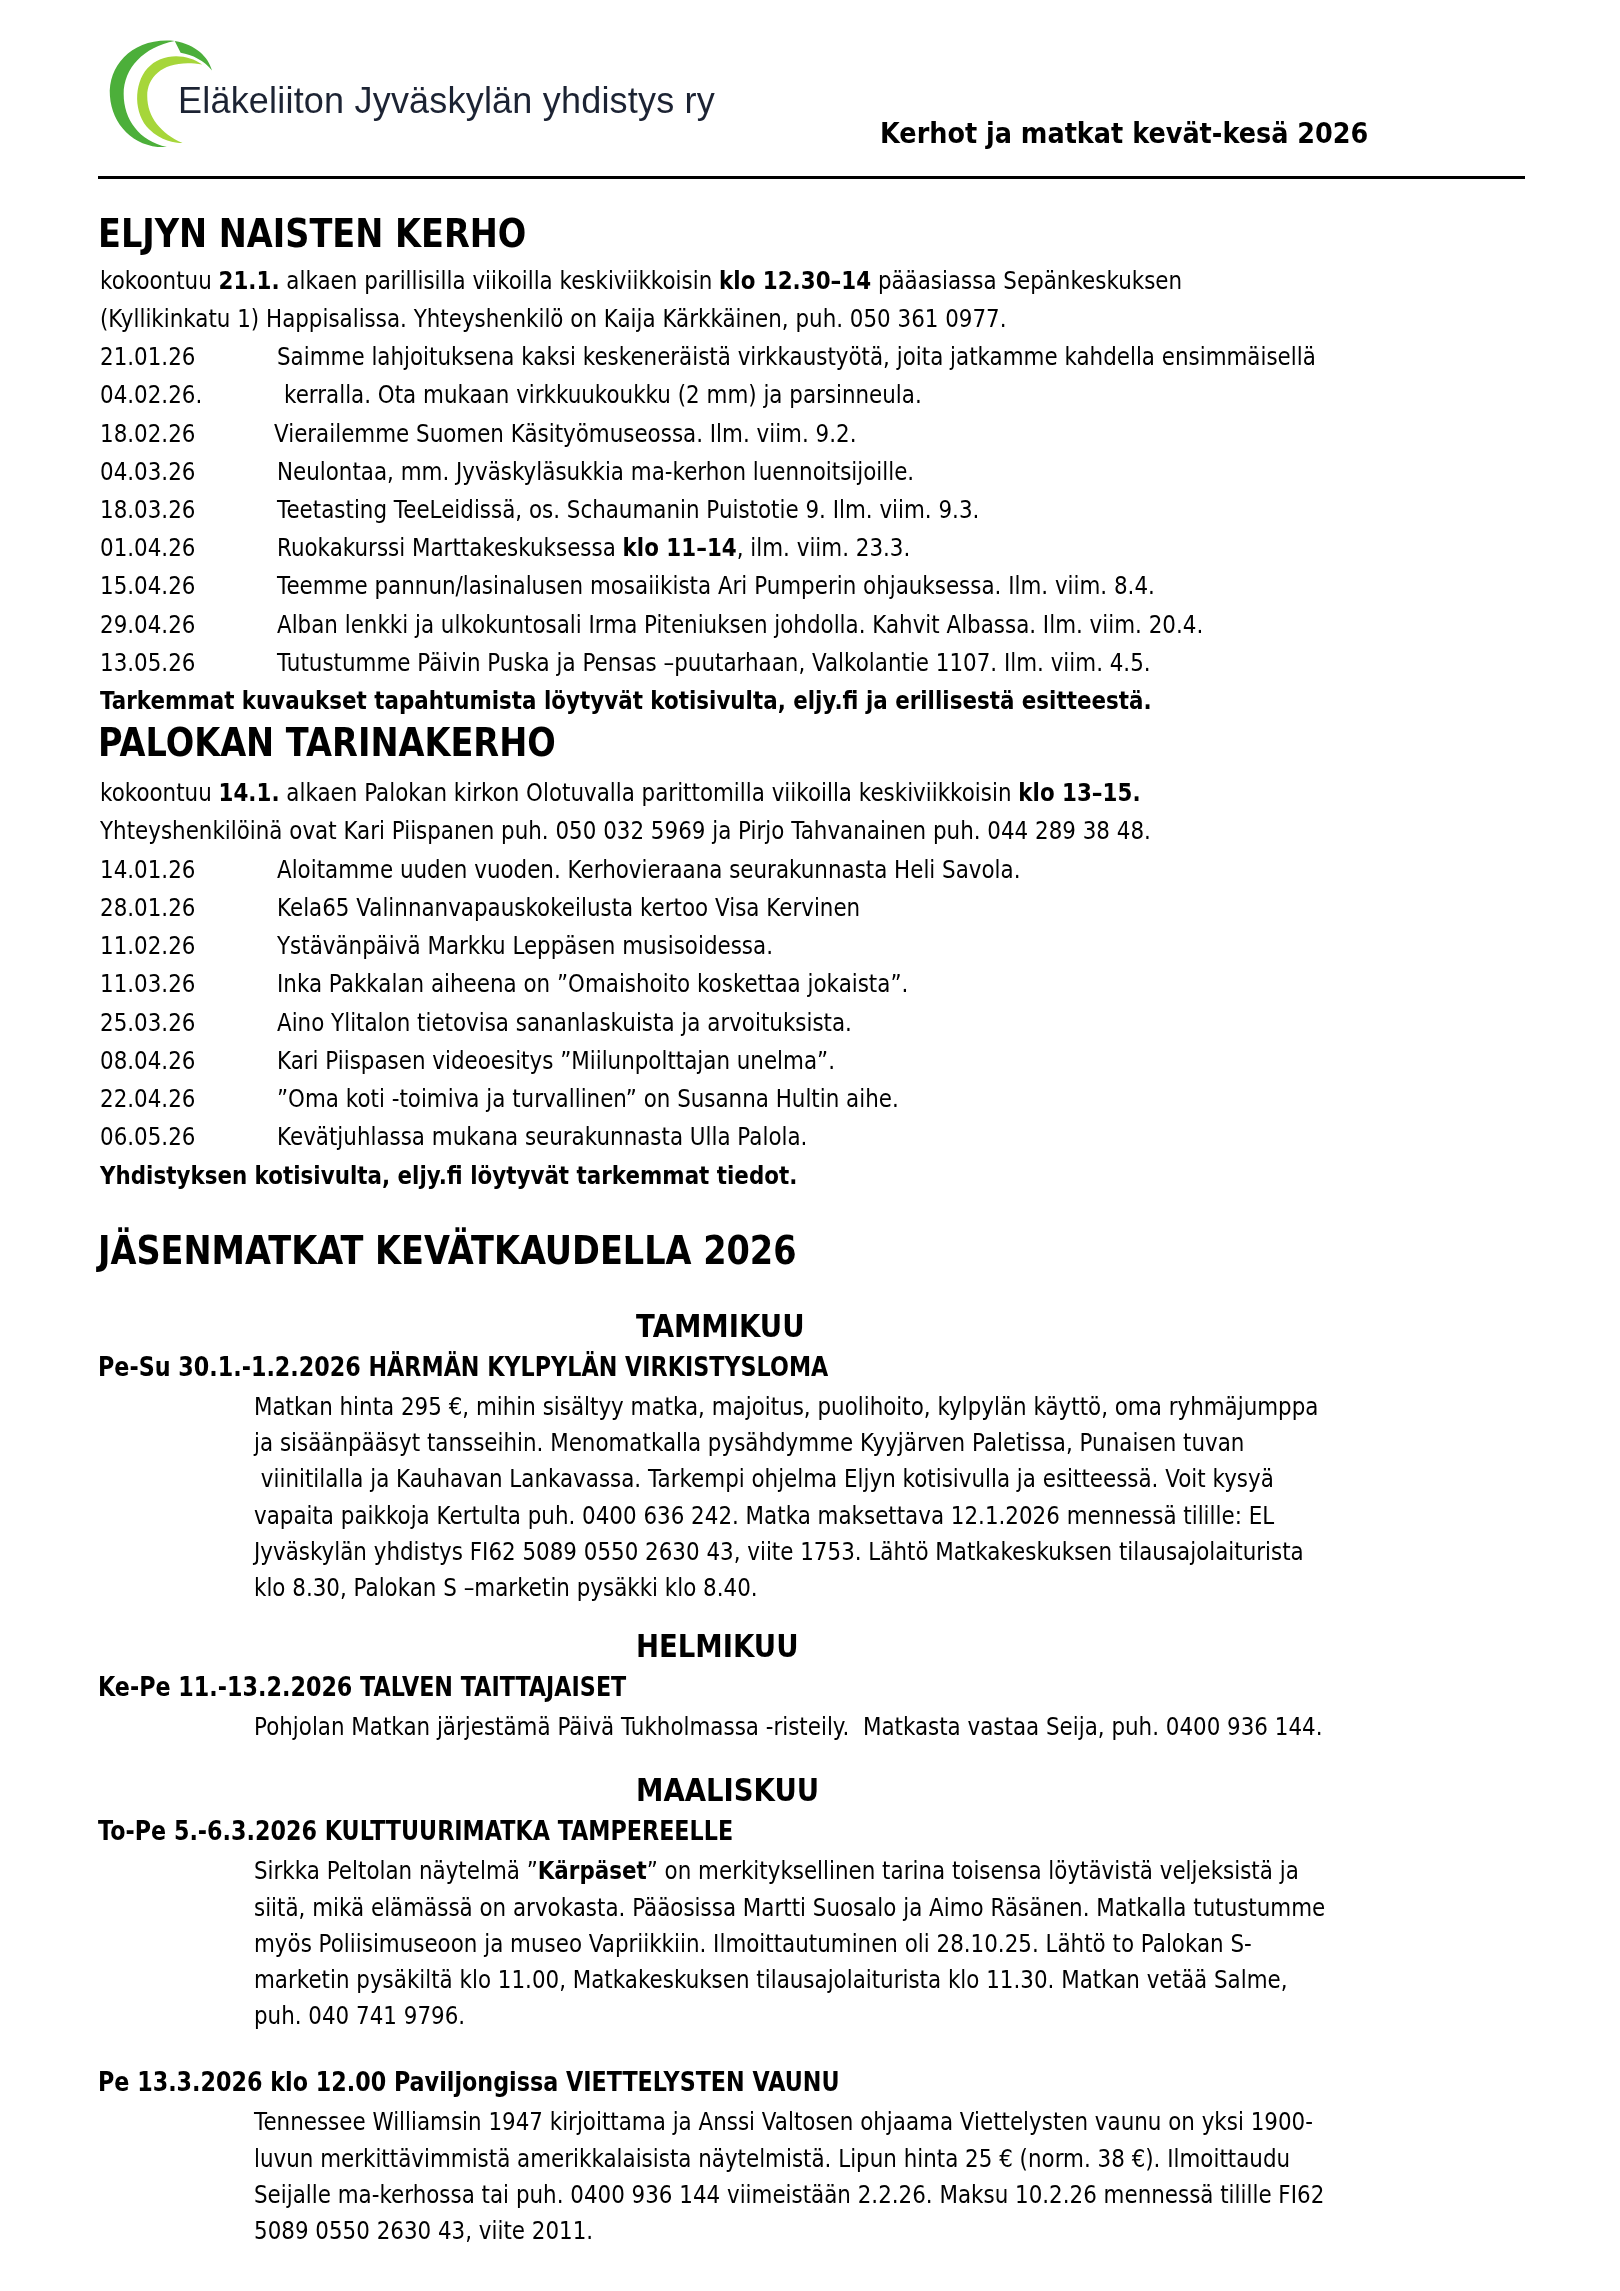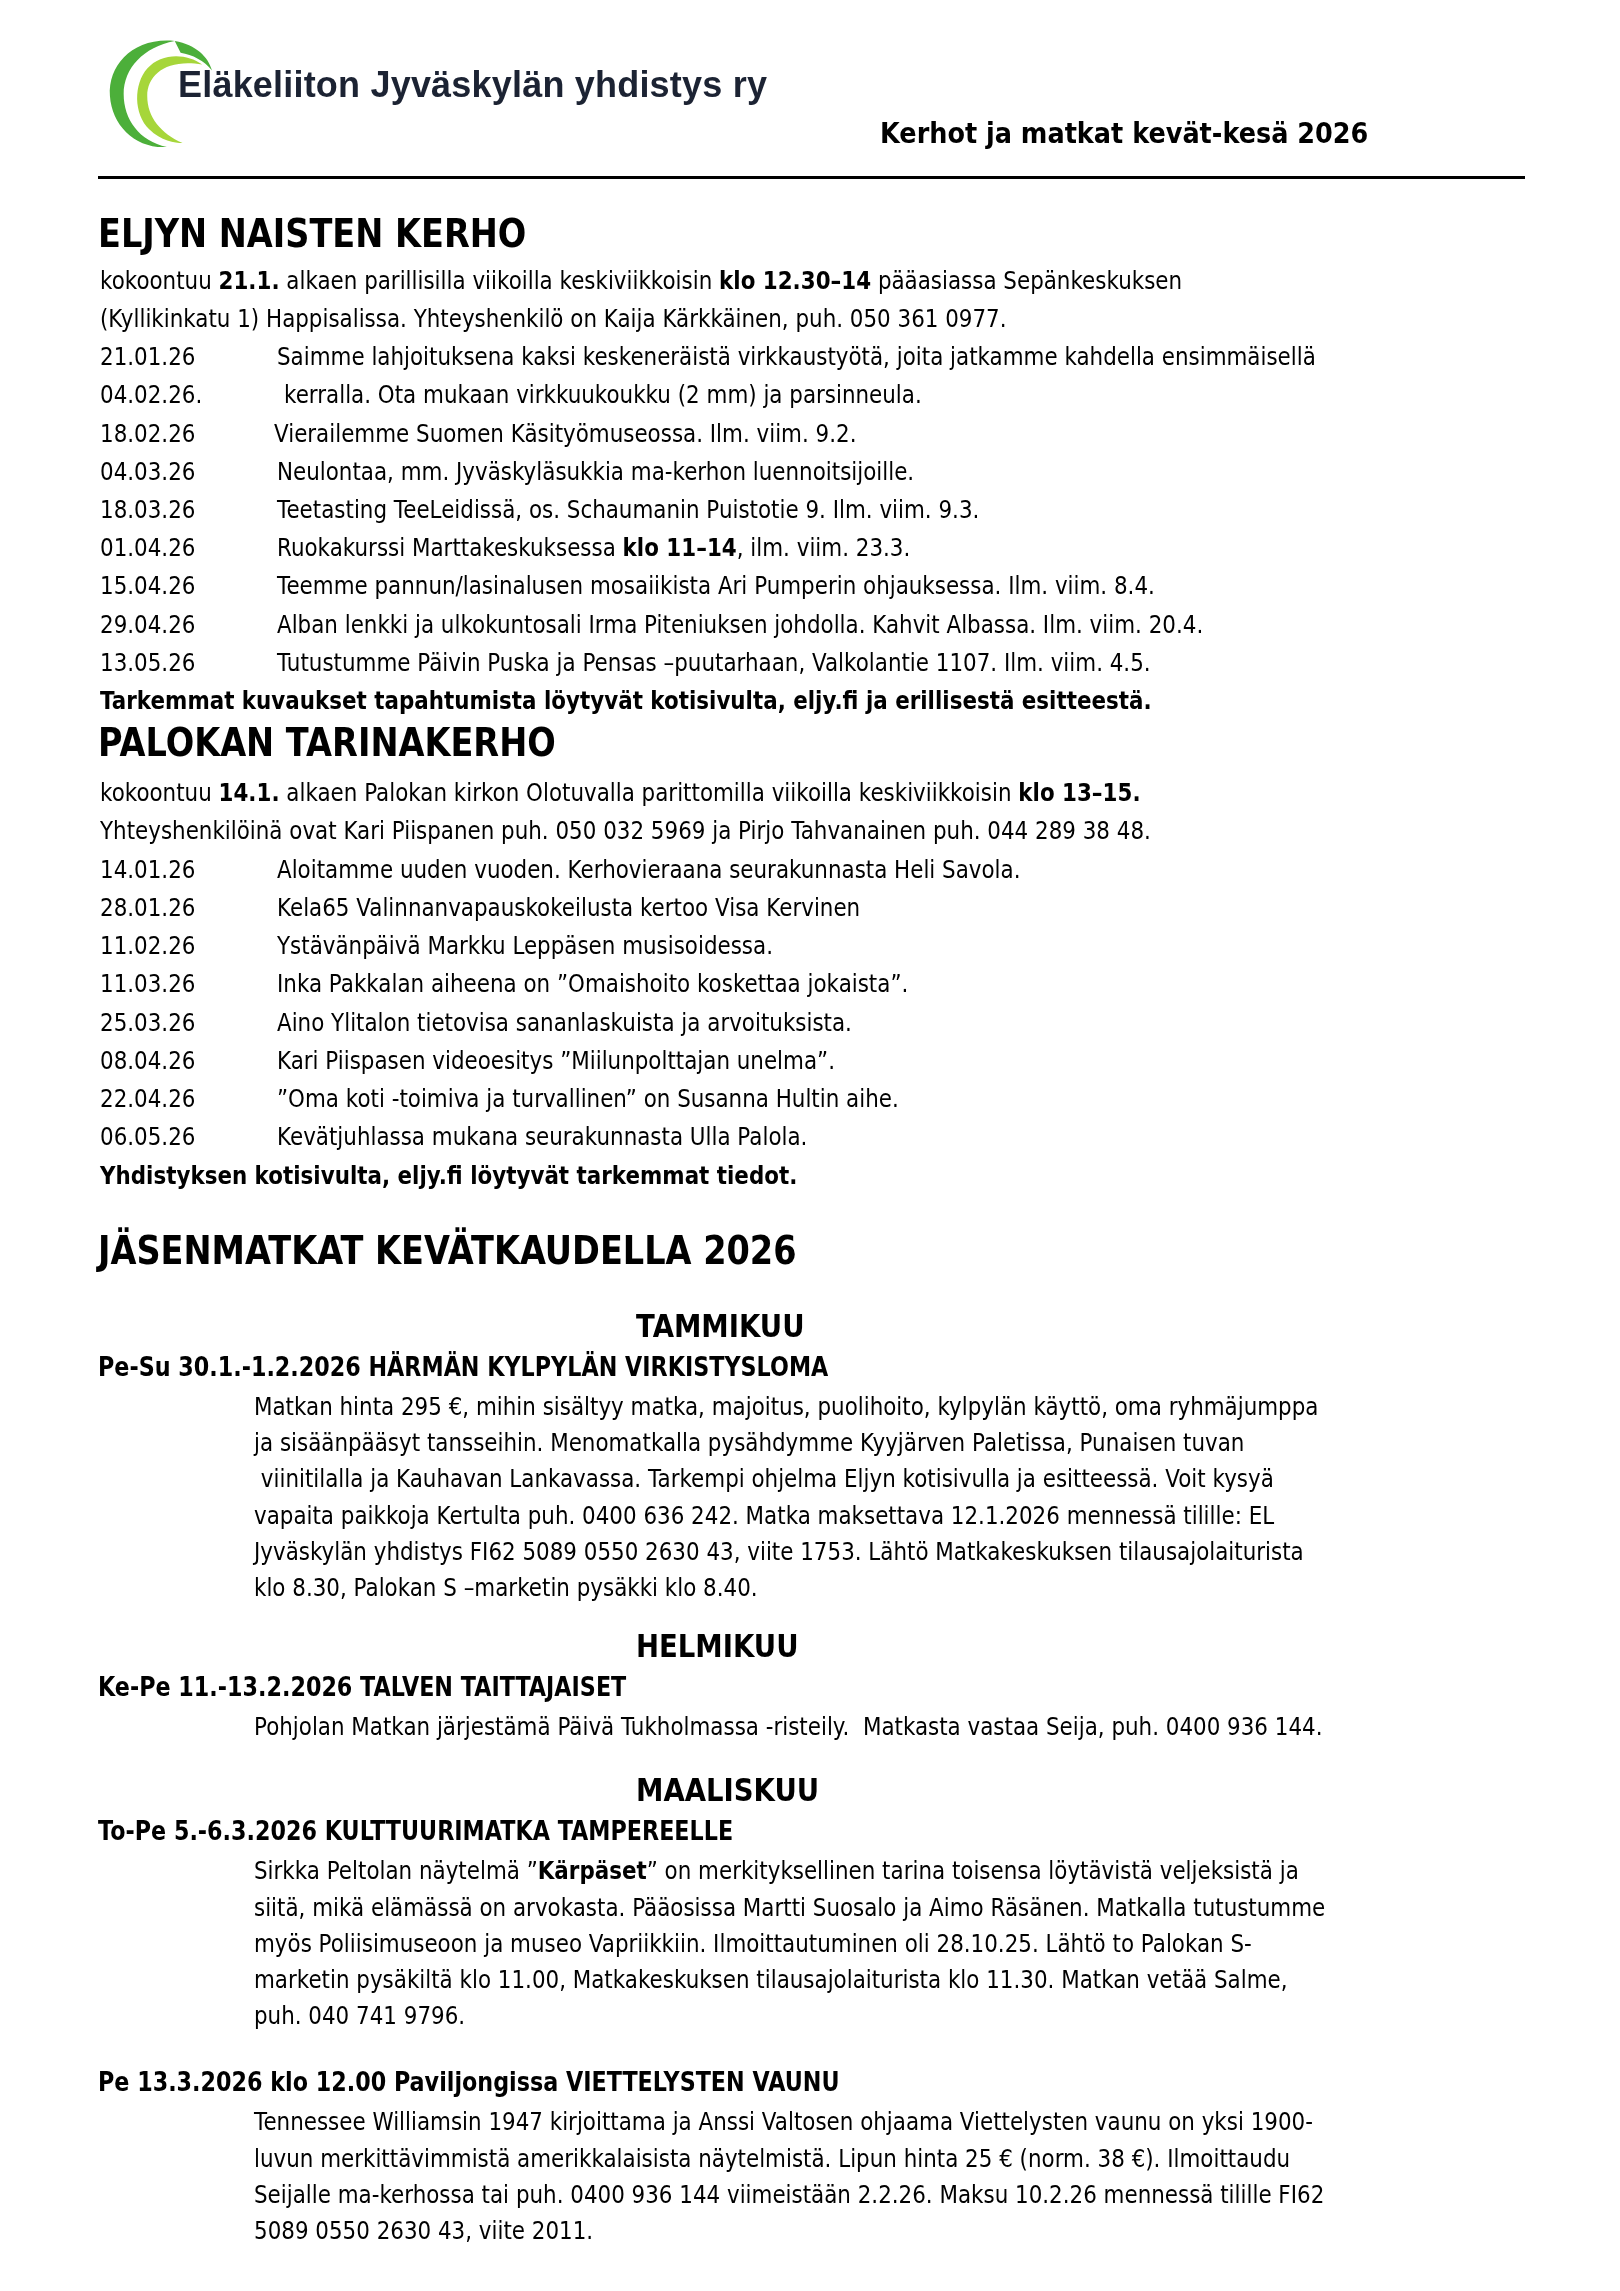--- a/index.html
+++ b/index.html
@@ -1,20 +1,20 @@
 <!DOCTYPE html>
 <html><head>
 <meta charset="utf-8">
 <style>
   html, body { margin:0; padding:0; background:#ffffff; }
   body { width:1620px; height:2292px; position:relative; overflow:hidden;
          font-family:"DejaVu Sans", "Liberation Sans", sans-serif; color:#000; }
   .abs { position:absolute; white-space:nowrap; }
   .logo-arc { position:absolute; left:106px; top:35px; width:108px; height:116px; }
-  .logo-text { left:178px; top:64px; font-family:"Liberation Sans", sans-serif; font-weight:bold;
+  .logo-text { left:178px; top:80px; font-family:"Liberation Sans", sans-serif; font-weight:normal;
                font-size:36px; color:#1c2333; letter-spacing:0.2px;text-align:center; }
   .doc-title { left:880px; top:116px; font-weight:bold; font-size:29px; transform-origin:left top; transform:scaleX(0.88); }
   .rule { position:absolute; left:98px; top:176px; width:1427px; height:2.9px; background:#000; }
   .h1 { font-weight:bold; font-size:39px; transform-origin:left top; transform:scaleX(0.86); }
   .body { font-size:25.5px; transform-origin:left top; transform:scaleX(0.84); }
   .bold { font-weight:bold; }
   .date { font-size:25.5px; transform-origin:left top; transform:scaleX(0.84); }
   .bnote { font-weight:bold; font-size:25.5px; transform-origin:left top; transform:scaleX(0.84); }
   .month { font-weight:bold; font-size:32px; transform-origin:left top; transform:scaleX(0.86); }
   .trip-title { font-weight:bold; font-size:26.5px; transform-origin:left top; transform:scaleX(0.84); }

